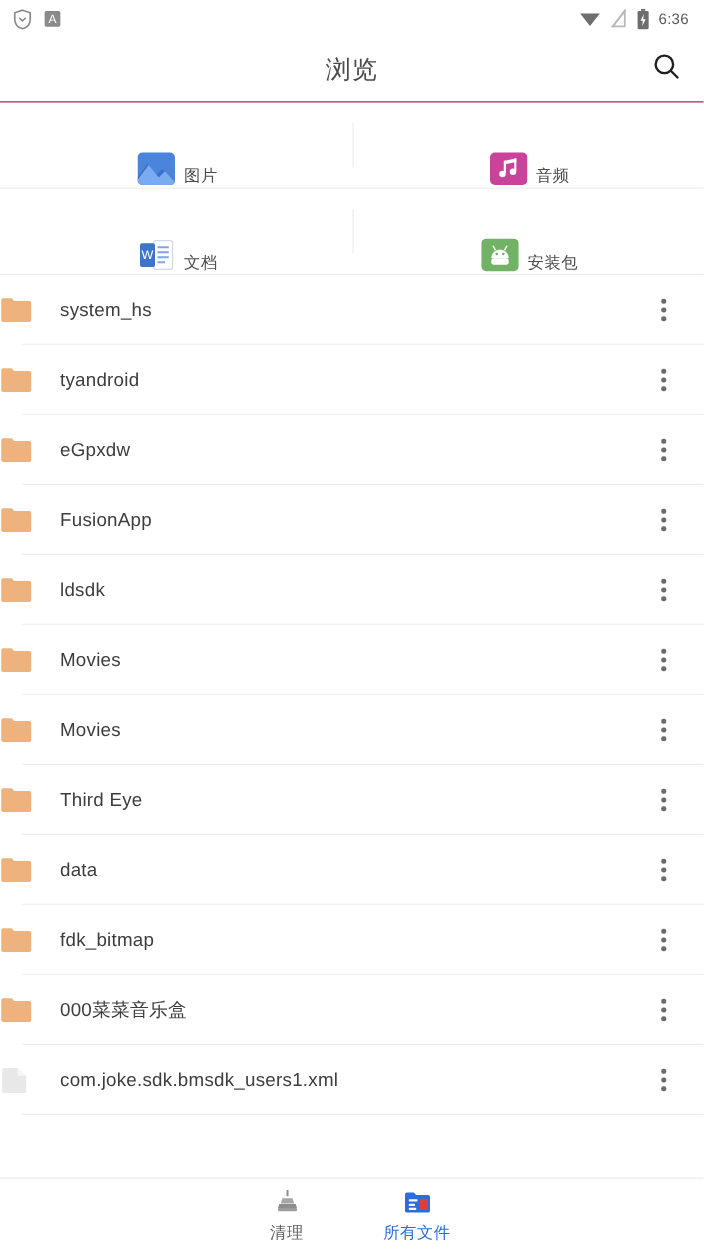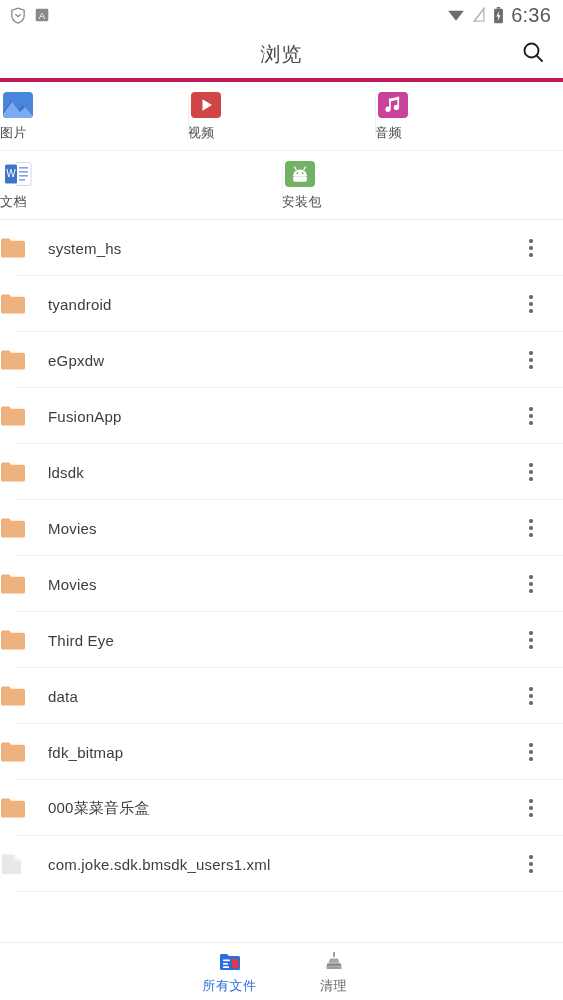--- a/index.html
+++ b/index.html
@@ -12,54 +12,54 @@
   .phone { width: 563px; height: 1000px; display: flex; flex-direction: column; background:#fff; position: relative; }
 
   
   .statusbar {
     height: 30px; flex: 0 0 30px;
     display: flex; align-items: center; justify-content: space-between;
     padding: 0 12px 0 10px;
   }
   .sb-left { display: flex; align-items: center; gap: 9px; }
   .sb-right { display: flex; align-items: center; gap: 7px; }
-  .sb-time { font-size: 20px; color: #5a5a5a; letter-spacing: .2px; }
+  .sb-time { font-size: 12px; color: #5a5a5a; letter-spacing: .2px; }
   .ic-shield { width: 16px; height: 17px; display:block; }
   .ic-abadge { width: 14px; height: 14px; display:block; }
   .ic-wifi { width: 18px; height: 14px; display:block; }
   .ic-signal { width: 14px; height: 16px; display:block; }
   .ic-batt { width: 11px; height: 17px; display:block; }
 
   
   .appbar {
     height: 52px; flex: 0 0 52px;
     display: flex; align-items: center; position: relative;
-    border-bottom: 4px solid #be185d;
+    border-bottom: 1px solid #be185d;
   }
   .appbar-title {
     position: absolute; left: 0; right: 0; text-align: center;
     font-size: 20px; color: #4a4a4a; letter-spacing: 1px;
   }
   .search-btn {
     position: absolute; right: 10px; top: 50%; transform: translateY(-50%);
     width: 40px; height: 40px; display: flex; align-items: center; justify-content: center;
     cursor: pointer; border-radius: 50%;
   }
   .search-btn svg { width: 24px; height: 24px; }
 
   
   .cats { flex: 0 0 auto; background: #fff; }
   .cat-row {
     display: flex; height: 69px;
   }
   .cat-row:first-child { border-bottom: 1px solid #f0f0f0; }
   .cat-row:last-child { border-bottom: 1px solid #ececec; }
   .cat-cell {
-    flex: 1 1 0; display: flex; flex-direction: column;
-    align-items: flex-start; justify-content: center; gap: 4px;
+    flex: 1 1 0; display: flex; flex-direction: row;
+    align-items: flex-end; justify-content: center; gap: 4px;
     cursor: pointer; position: relative;
   }
   .cat-cell + .cat-cell::before {
     content: ""; position: absolute; left: 0; top: 16px; bottom: 16px;
     width: 1px; background: #eeeeee;
   }
   .cat-ico { width: 36px; height: 30px; display: flex; align-items: center; justify-content: center; }
   .cat-ico svg { display: block; }
   .cat-lbl { font-size: 13px; color: #4c4c4c; letter-spacing: .5px; }
 
@@ -163,29 +163,20 @@
         <span class="cat-ico">
           <svg width="30" height="30" viewBox="0 0 30 30">
               <rect x="0" y="2" width="30" height="26" rx="4" fill="#4a85dd"></rect>
               <path d="M0 22 L8 11 L15 20 L20 15 L30 26 V24 a4 4 0 0 1-4 4 H4 a4 4 0 0 1-4-4 Z" fill="#2f63b5" opacity=".55"></path>
               <path d="M0 24 L9 12 L17 22 L22 17 L30 26 a4 4 0 0 1-4 2 H4 a4 4 0 0 1-4-4 Z" fill="#7aaaef"></path>
             </svg>
         </span>
         <span class="cat-lbl">图片</span>
       </div>
 
-      <div class="cat-cell">
-        <span class="cat-ico">
-          <svg width="30" height="30" viewBox="0 0 30 30">
-              <rect x="0" y="2" width="30" height="26" rx="4" fill="#d04545"></rect>
-              <path d="M11.5 9.2 L21 15 L11.5 20.8 Z" fill="#ffffff"></path>
-            </svg>
-        </span>
-        <span class="cat-lbl">视频</span>
-      </div>
 
       <div class="cat-cell">
         <span class="cat-ico">
           <svg width="30" height="30" viewBox="0 0 30 30">
               <rect x="0" y="2" width="30" height="26" rx="4" fill="#c9439a"></rect>
               <path d="M12 8.5 L21 6.7 V9.6 L12 11.4 Z" fill="#ffffff"></path>
               <rect x="11" y="8.5" width="1.8" height="10" fill="#ffffff"></rect>
               <rect x="19.4" y="6.7" width="1.7" height="10" fill="#ffffff"></rect>
               <circle cx="10" cy="19.2" r="2.6" fill="#ffffff"></circle>
               <circle cx="18.4" cy="17.4" r="2.6" fill="#ffffff"></circle>
@@ -388,42 +379,42 @@
         <span class="row-more">
           <i></i>
           <i></i>
           <i></i>
         </span>
       </div>
     </div>
 
   <div class="bottomnav">
 
+    <div class="nav-item">
+      <span class="nav-ico">
+        <svg width="24" height="24" viewBox="0 0 24 24">
+            <rect x="11.2" y="2" width="1.6" height="5" fill="#8d8d8d"></rect>
+            <path d="M8 8.5 h8 l1.4 4.2 H6.6 Z" fill="#a6a6a6"></path>
+            <path d="M5.4 13.2 h13.2 l1 3.2 H4.4 Z" fill="#8d8d8d"></path>
+            <rect x="4.4" y="16.4" width="15.2" height="2.6" rx="1" fill="#9d9d9d"></rect>
+          </svg>
+      </span>
+      <span class="nav-lbl">清理</span>
+    </div>
+
     <div class="nav-item active">
       <span class="nav-ico">
         <svg width="24" height="24" viewBox="0 0 24 24">
             <path d="M2 5.5 a1.5 1.5 0 0 1 1.5-1.5 H9 l2 2 h9.5 A1.5 1.5 0 0 1 22 7.5 v11 A1.5 1.5 0 0 1 20.5 20 H3.5 A1.5 1.5 0 0 1 2 18.5 Z" fill="#2d6cdf"></path>
             <g fill="#ffffff">
               <rect x="5" y="9.4" width="7" height="1.8" rx=".6"></rect>
               <rect x="5" y="13" width="5" height="1.8" rx=".6"></rect>
               <rect x="5" y="16.2" width="6" height="1.8" rx=".6"></rect>
             </g>
             <rect x="14" y="9" width="6.4" height="9" rx="1" fill="#e23b3b"></rect>
           </svg>
       </span>
       <span class="nav-lbl">所有文件</span>
 
     </div>
 
-    <div class="nav-item">
-      <span class="nav-ico">
-        <svg width="24" height="24" viewBox="0 0 24 24">
-            <rect x="11.2" y="2" width="1.6" height="5" fill="#8d8d8d"></rect>
-            <path d="M8 8.5 h8 l1.4 4.2 H6.6 Z" fill="#a6a6a6"></path>
-            <path d="M5.4 13.2 h13.2 l1 3.2 H4.4 Z" fill="#8d8d8d"></path>
-            <rect x="4.4" y="16.4" width="15.2" height="2.6" rx="1" fill="#9d9d9d"></rect>
-          </svg>
-      </span>
-      <span class="nav-lbl">清理</span>
-    </div>
-
   </div>
 </div>
 
 </body></html>

